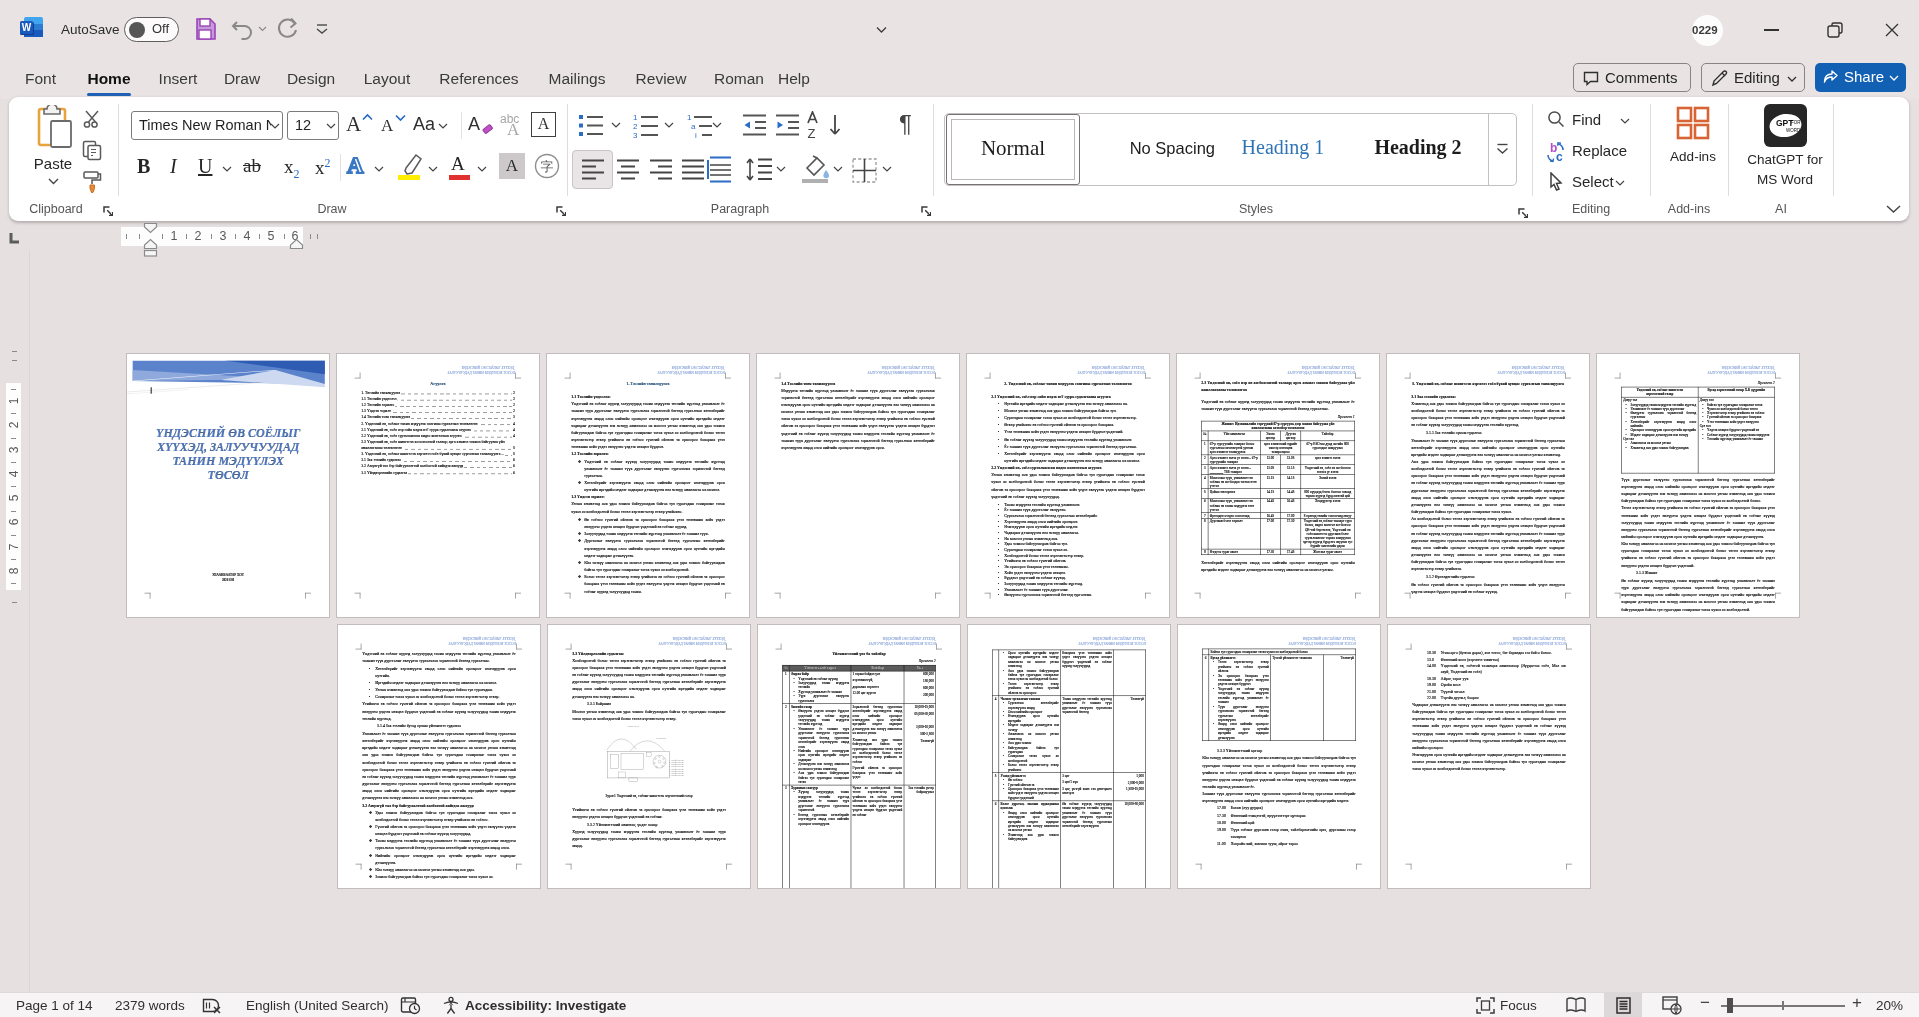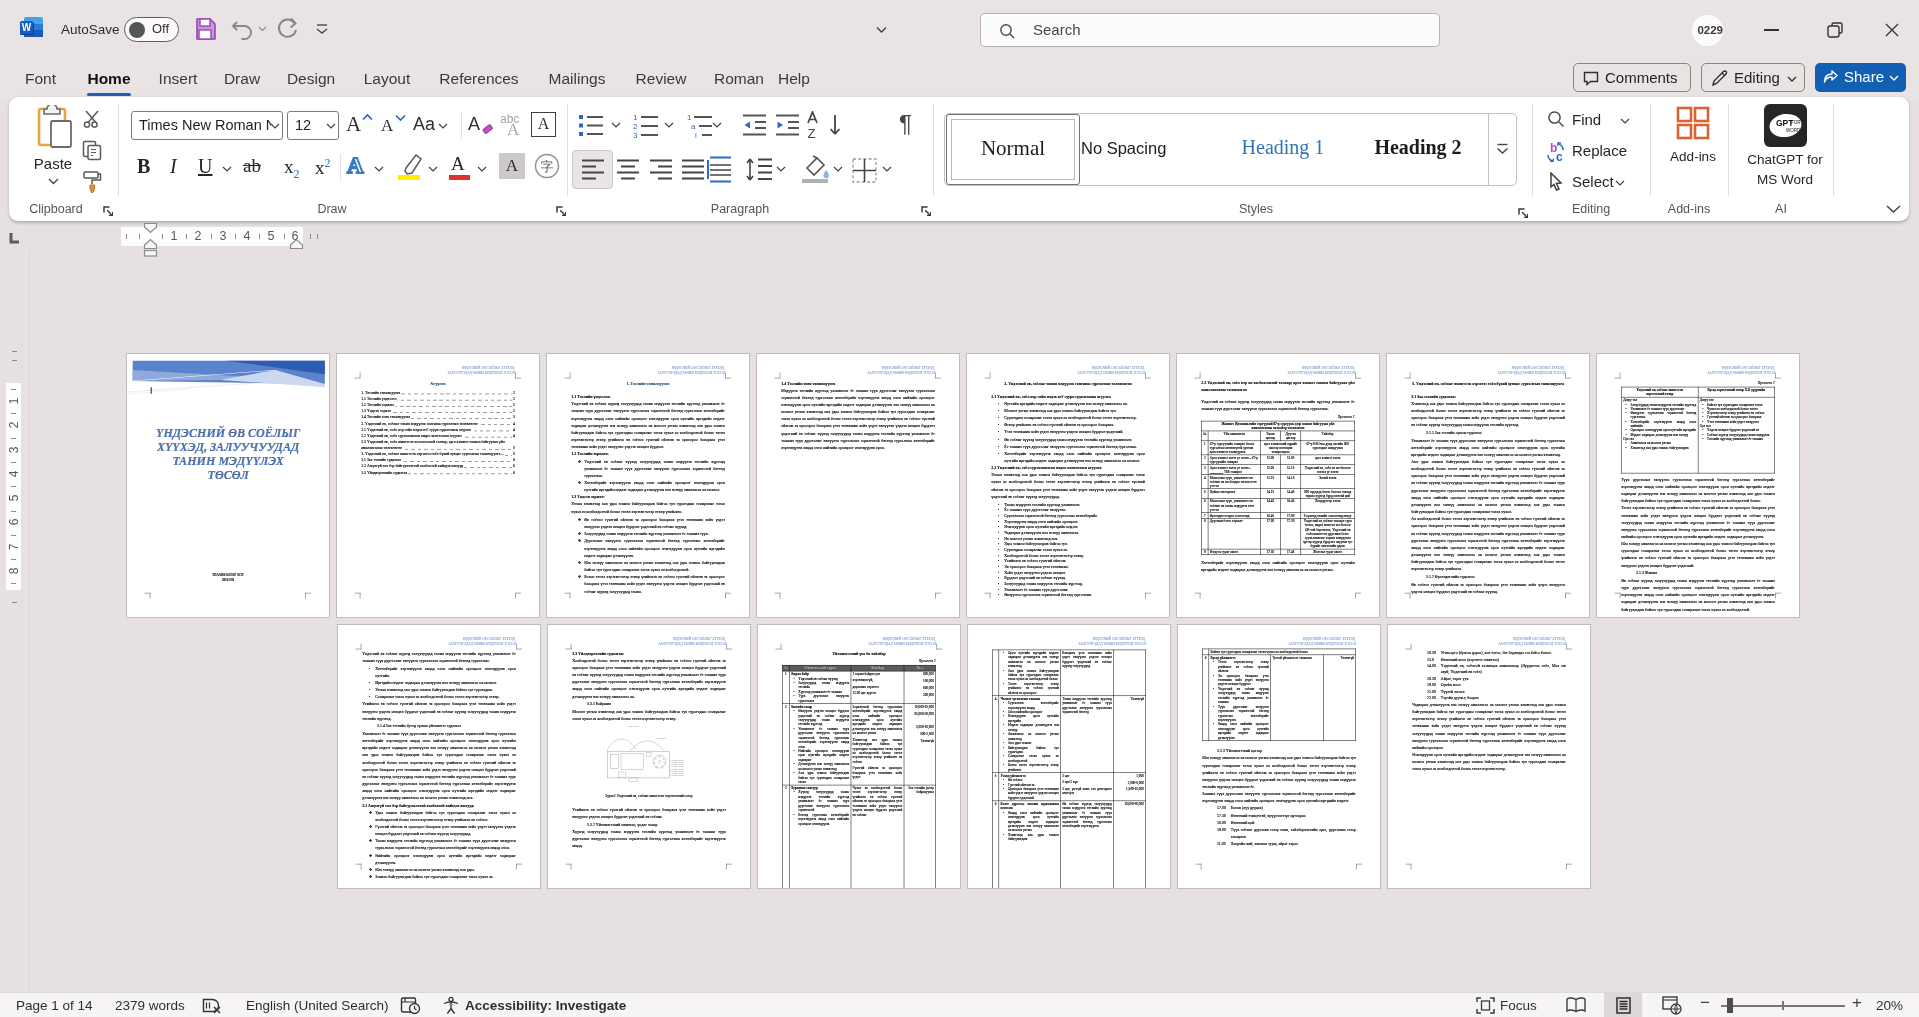--- a/index.html
+++ b/index.html
@@ -80,29 +80,22 @@
         <path d="M15 1.5l4.5 5-5 4" fill="none" stroke="#8a8788" stroke-width="2"></path>
         <path d="M18.8 6.5a8.6 8.6 0 1 0 1.2 6.5" fill="none" stroke="#8a8788" stroke-width="2"></path>
       </svg>
  <svg class="ab" style="left:315px;top:24px" width="14" height="11">
         <path d="M2 1h10" stroke="#4a4a4a" stroke-width="1.4"></path>
         <path d="M2 5l5 4 5-4" stroke="#4a4a4a" fill="none" stroke-width="1.4"></path>
       </svg>
  <svg class="ab" style="left:876px;top:26px" width="11" height="8">
         <path d="M1 1.5l4.5 4.5L10 1.5" stroke="#3c3c3c" fill="none" stroke-width="1.3"></path>
       </svg>
- <div class="ab" style="left:980px;top:13px;width:460px;height:34px;background:#fdfcfc;border:1px solid #b9b3b5;border-radius:5px">
-   <svg class="ab" style="left:18px;top:9px" width="16" height="16">
-          <circle cx="7" cy="7" r="5.2" fill="none" stroke="#4e4a4c" stroke-width="1.4"></circle>
-          <path d="M11 11l4 4" stroke="#4e4a4c" stroke-width="1.4"></path>
-        </svg>
-   <div class="ab" style="left:52px;top:7px;font-size:15px;color:#4a4648">Search</div>
- </div>
  <div class="ab" style="left:1692px;top:15px;width:31px;height:31px;border-radius:50%;background:#fdfcfd"></div>
- <div class="ab" style="left:1692px;top:24px;width:31px;text-align:right;font-size:11.5px;font-weight:bold;color:#3a3a3a">0229</div>
+ <div class="ab" style="left:1692px;top:24px;width:31px;text-align:left;font-size:11.5px;font-weight:bold;color:#3a3a3a">0229</div>
  <div class="ab" style="left:1764px;top:29px;width:15px;height:1.6px;background:#323232"></div>
  <svg class="ab" style="left:1827px;top:22px" width="16" height="16">
         <rect x="1" y="4" width="11" height="11" rx="2" fill="none" stroke="#323232" stroke-width="1.4"></rect>
         <path d="M5 4V2.5a1.5 1.5 0 0 1 1.5-1.5H13a2 2 0 0 1 2 2v6.5a1.5 1.5 0 0 1-1.5 1.5H12" fill="none" stroke="#323232" stroke-width="1.4"></path>
       </svg>
  <svg class="ab" style="left:1884px;top:22px" width="16" height="16">
         <path d="M2 2l12 12M14 2L2 14" stroke="#323232" stroke-width="1.3"></path>
       </svg>
 </div>
 
@@ -334,21 +327,21 @@
 <div class="glabel" style="left:700px;width:80px">Paragraph</div>
 <svg class="dlg" style="left:921px;top:206px" width="11" height="11">
       <path d="M1 6.5V1h5.5M4.2 4.2L9.6 9.6M9.6 6V9.6H6" stroke="#3a3a3a" fill="none" stroke-width="1.5"></path>
     </svg>
 <div class="gdiv" style="left:933px"></div>
 
 <div class="ab" style="left:944px;top:113px;width:573px;height:73px;border:1px solid #c5c0c2;border-radius:5px;background:#fff"></div>
 <div class="ab" style="left:946px;top:114px;width:134px;height:71px;border:1.4px solid #767173;border-radius:3px"></div>
 <div class="ab" style="left:951px;top:119px;width:124px;height:61px;border:1px solid #bbb6b8"></div>
 <div class="ab" style="left:946px;top:136px;width:134px;text-align:center;font-size:21px;color:#1c1c1c;font-family:'Liberation Serif'">Normal</div>
-<div class="ab" style="left:1081px;top:139px;width:134px;text-align:left;font-size:16.5px;color:#1c1c1c">No Spacing</div>
+<div class="ab" style="left:1081px;top:139px;width:134px;text-align:right;font-size:16.5px;color:#1c1c1c">No Spacing</div>
 <div class="ab" style="left:1216px;top:136px;width:134px;text-align:center;font-size:20px;color:#2e74b5;font-family:'Liberation Serif'">Heading 1</div>
 <div class="ab" style="left:1351px;top:136px;width:134px;text-align:center;font-size:20px;font-weight:bold;color:#1c1c1c;font-family:'Liberation Serif'">Heading 2</div>
 <div class="ab" style="left:1488px;top:113px;width:1px;height:73px;background:#c5c0c2"></div>
 <svg class="ab" style="left:1496px;top:143px" width="13" height="12">
       <path d="M1.5 1.5h10" stroke="#444" stroke-width="1.4"></path>
       <path d="M1.5 5.5l5 4.5 5-4.5" stroke="#444" fill="none" stroke-width="1.4"></path>
     </svg>
 <div class="glabel" style="left:1216px;width:80px">Styles</div>
 <svg class="dlg" style="left:1518px;top:208px" width="11" height="11">
       <path d="M1 6.5V1h5.5M4.2 4.2L9.6 9.6M9.6 6V9.6H6" stroke="#3a3a3a" fill="none" stroke-width="1.5"></path>

